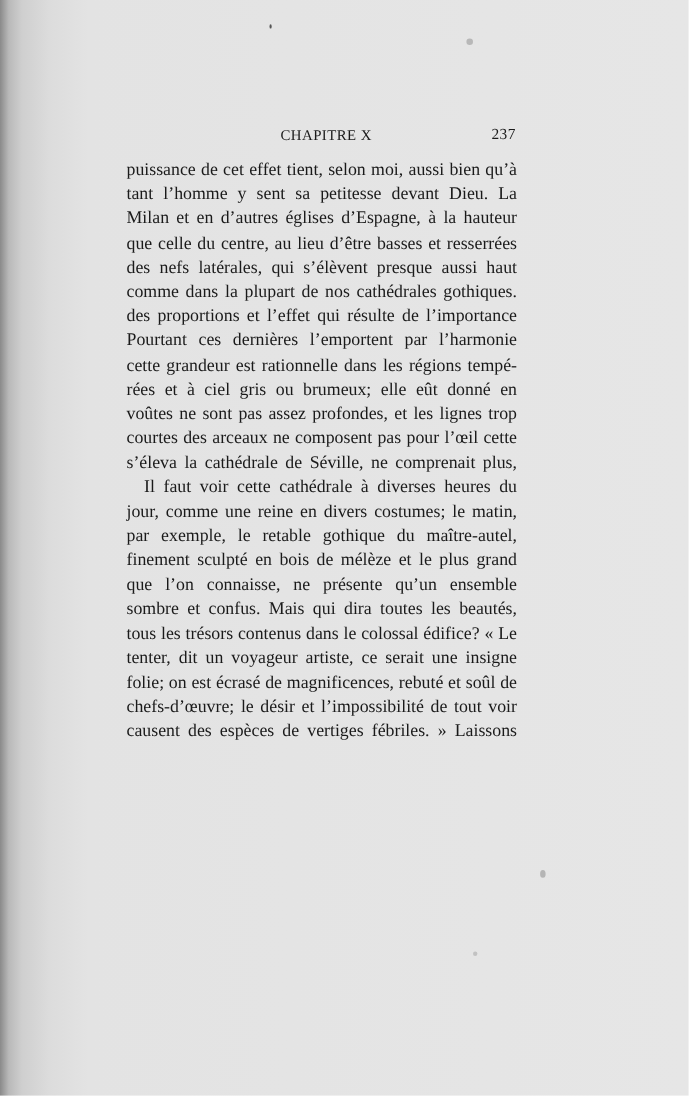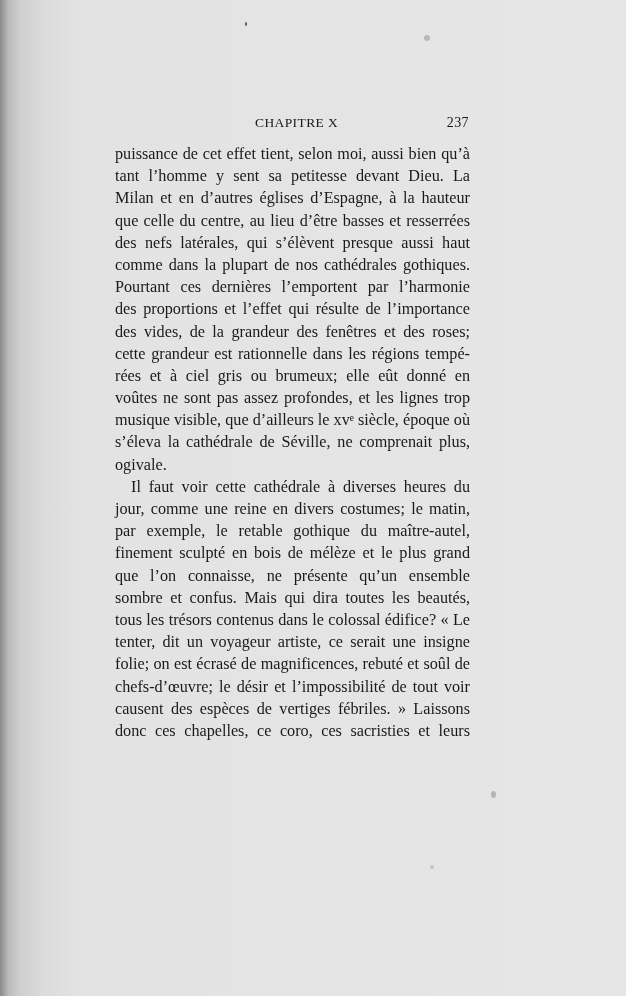--- a/index.html
+++ b/index.html
@@ -42,35 +42,32 @@
     <span class="pnum">237</span>
   </div>
 
   <div class="body">
     <div class="line">puissance de cet effet tient, selon moi, aussi bien qu’à</div>
     <div class="line">tant l’homme y sent sa petitesse devant Dieu. La</div>
     <div class="line">Milan et en d’autres églises d’Espagne, à la hauteur</div>
     <div class="line">que celle du centre, au lieu d’être basses et resserrées</div>
     <div class="line">des nefs latérales, qui s’élèvent presque aussi haut</div>
     <div class="line">comme dans la plupart de nos cathédrales gothiques.</div>
+    <div class="line">des proportions et l’effet qui résulte de l’importance</div>
     <div class="line">Pourtant ces dernières l’emportent par l’harmonie</div>
-    <div class="line">des proportions et l’effet qui résulte de l’importance</div>
-    <div class="line">des vides, de la grandeur des fenêtres et des roses;</div>
     <div class="line">cette grandeur est rationnelle dans les régions tempé-</div>
     <div class="line">rées et à ciel gris ou brumeux; elle eût donné en</div>
     <div class="line">voûtes ne sont pas assez profondes, et les lignes trop</div>
-    <div class="line">musique visible, que d’ailleurs le xvᵉ siècle, époque où</div>
+    <div class="line">courtes des arceaux ne composent pas pour l’œil cette</div>
     <div class="line">s’éleva la cathédrale de Séville, ne comprenait plus,</div>
-    <div class="line last">ogivale.</div>
     <div class="line indent">Il faut voir cette cathédrale à diverses heures du</div>
     <div class="line">jour, comme une reine en divers costumes; le matin,</div>
     <div class="line">par exemple, le retable gothique du maître-autel,</div>
     <div class="line">finement sculpté en bois de mélèze et le plus grand</div>
     <div class="line">que l’on connaisse, ne présente qu’un ensemble</div>
     <div class="line">sombre et confus. Mais qui dira toutes les beautés,</div>
     <div class="line">tous les trésors contenus dans le colossal édifice? « Le</div>
     <div class="line">tenter, dit un voyageur artiste, ce serait une insigne</div>
     <div class="line">folie; on est écrasé de magnificences, rebuté et soûl de</div>
     <div class="line">chefs-d’œuvre; le désir et l’impossibilité de tout voir</div>
     <div class="line">causent des espèces de vertiges fébriles. » Laissons</div>
-    <div class="line">donc ces chapelles, ce coro, ces sacristies et leurs</div>
   </div>
 </div>
 
 </body></html>

